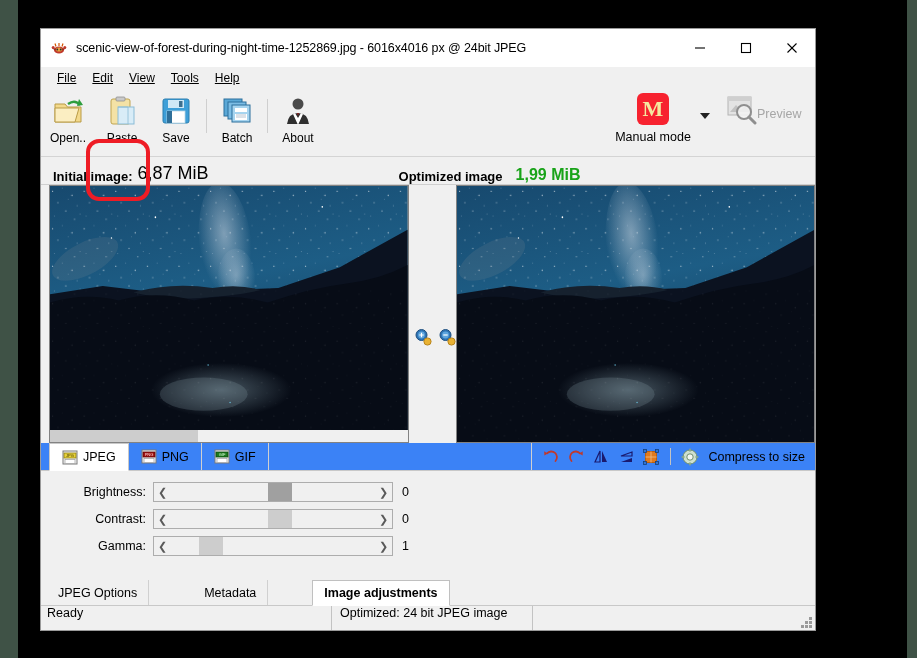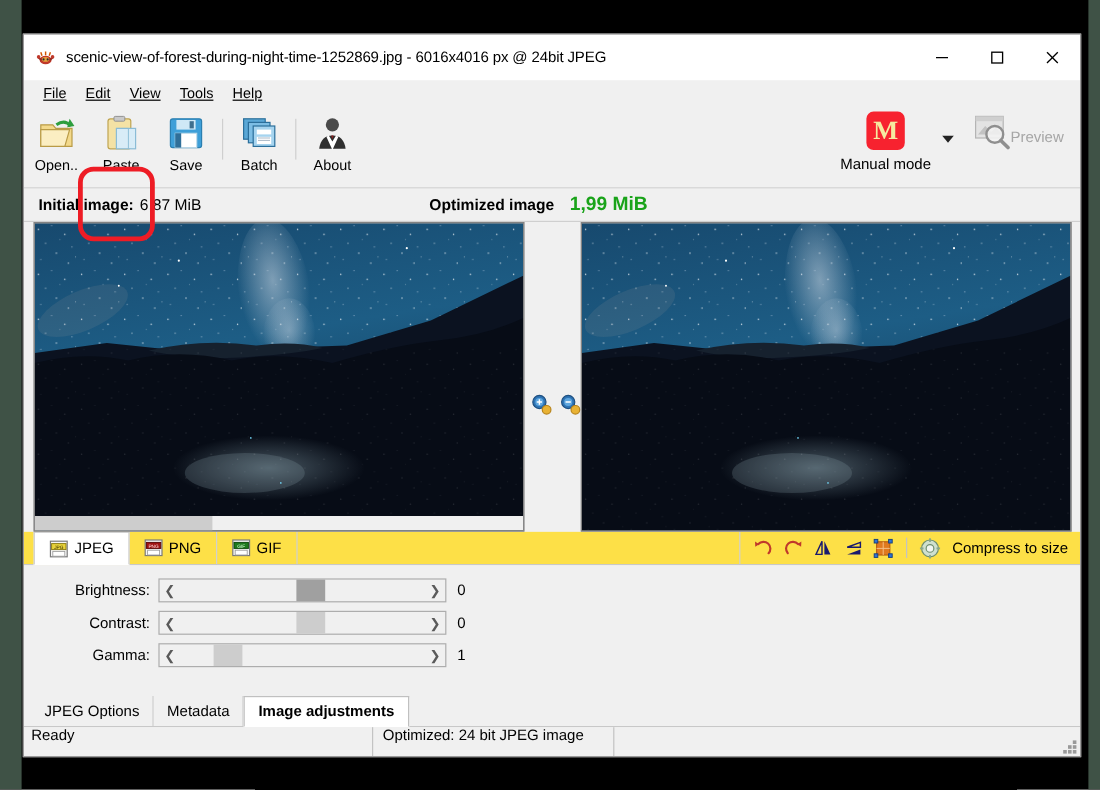--- a/index.html
+++ b/index.html
@@ -19,22 +19,22 @@
     background: #3f5246;
   }
   #backdrop-right {
     position: absolute; right: 0; top: 0; width: 10px; height: 658px;
     background: #3f5246;
   }
 
   
   #app-window {
     position: absolute;
-    left: 19px; top: 28px;
-    width: 882px; height: 603px;
+    left: 40px; top: 28px;
+    width: 776px; height: 603px;
     background: #f0f0f0;
     border: 1px solid #9a9a9a;
     display: flex;
     flex-direction: column;
   }
 
   
   #title-bar {
     height: 38px;
     background: #ffffff;
@@ -161,26 +161,26 @@
     display: flex; flex-direction: row; align-items: center;
     width: 78px; margin-right: 12px; margin-left: 12px;
   }
   #preview-label { font-size: 12.5px; color: #a6a6a6; margin-top: 5px; }
 
   
   #info-strip {
     height: 28px;
     background: #f0f0f0;
     display: flex;
-    align-items: center;
+    align-items: flex-end;
     flex: 0 0 auto;
     border-bottom: 1px solid #cfcfcf;
   }
   #initial-label { font-size: 13px; font-weight: bold; color: #000; margin-left: 12px; }
-  #initial-value { font-size: 13px; color: #000; margin-left: 5px; }
+  #initial-value { font-size: 18px; color: #000; margin-left: 5px; }
   #optimized-label { font-size: 13px; font-weight: bold; color: #000; margin-left: 190px; }
   #optimized-value { font-size: 16px; color: #19a319; margin-left: 13px; font-weight: bold; }
 
   
   #image-area {
     flex: 0 0 auto;
     height: 258px;
     display: flex;
     background: #f0f0f0;
     position: relative;
@@ -217,21 +217,21 @@
     padding-top: 46px;
     gap: 4px;
     margin-left: 4px;
   }
   .mid-btn { width: 20px; height: 20px; position: relative; }
   #mid-ratio { font-size: 11px; font-weight: bold; color: #333; margin: 3px 0 3px 0; }
 
   
   #format-bar {
     height: 28px;
-    background: #fde047;
+    background: #3b82f6;
     display: flex;
     align-items: stretch;
     flex: 0 0 auto;
     border-bottom: 1px solid #c8c8c8;
     padding-left: 8px;
     justify-content: space-between;
   }
   .fmt-tab {
     display: flex; align-items: center; gap: 5px;
     padding: 0 12px;
@@ -296,20 +296,21 @@
 
   
   #bottom-tabs {
     height: 26px;
     background: #f0f0f0;
     display: flex;
     align-items: stretch;
     flex: 0 0 auto;
     padding-left: 6px;
     border-bottom: 1px solid #c8c8c8;
+    gap: 44px;
   }
   .btab {
     display: flex; align-items: center;
     padding: 0 11px;
     font-size: 12.5px; color: #000;
     border-right: 1px solid #d0d0d0;
   }
   .btab.active {
     background: #ffffff;
     border-top: 1px solid #c0c0c0;

